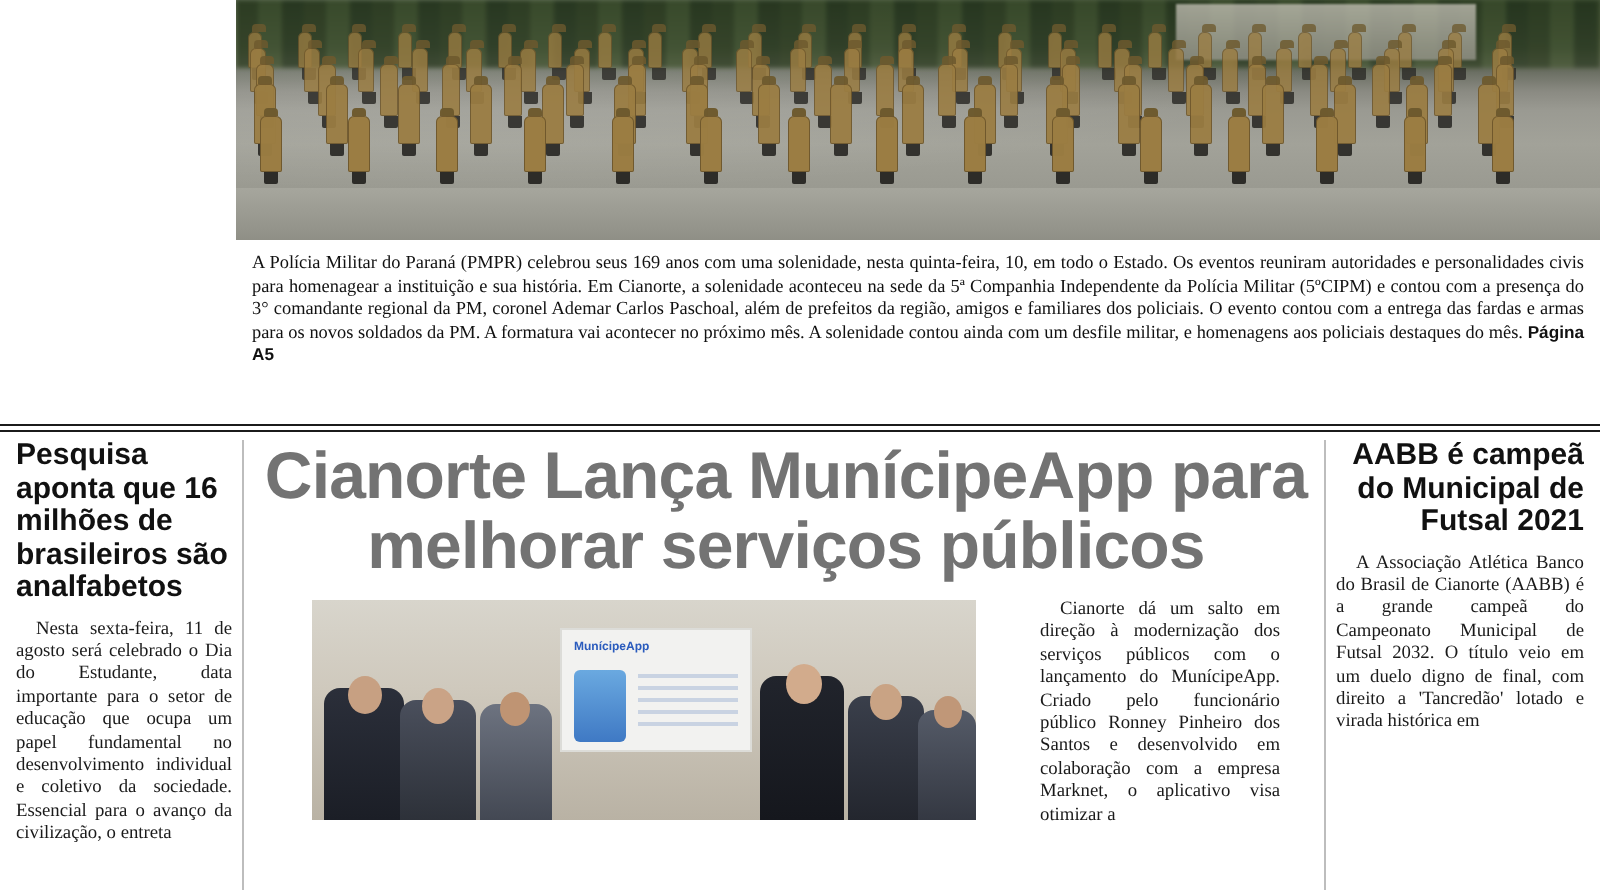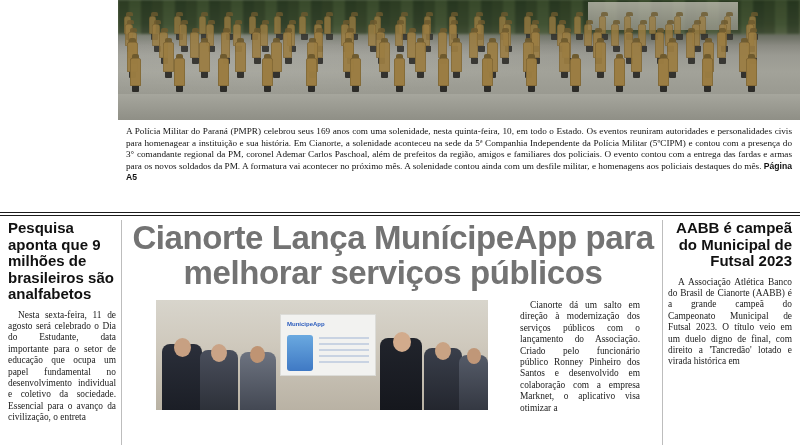--- a/index.html
+++ b/index.html
@@ -333,21 +333,21 @@
     </div>
   </div>
 
   <div class="rule-full"></div>
   <div class="rule-thin-2"></div>
 
   <div class="vrule vrule-1"></div>
   <div class="vrule vrule-2"></div>
 
   <div class="col col-left">
-    <div class="headline-side">Pesquisa aponta que 9 milhões de brasileiros são analfabetos</div>
+    <div class="headline-side">Pesquisa aponta que 16 milhões de brasileiros são analfabetos</div>
     <p class="body-text"><span class="indent"></span><span>Nesta sexta-feira, 11 de agosto será celebrado o Dia do Estudante, data importante para o setor de educação que ocupa um papel fundamental no desenvolvimento individual e coletivo da sociedade. Essencial para o avanço da civilização, o entreta</span></p>
   </div>
 
   <div class="col col-mid">
     <div class="headline-main">Cianorte Lança MunícipeApp para melhorar serviços públicos</div>
 
     <div class="mid-flex" style="height:115px;">
       <div class="mid-photo">
         <div class="sign-board">
           <div class="sb-title">MunícipeApp</div>
@@ -369,23 +369,23 @@
 
         <div class="person" style="left:268px; width:38px; height:62px; background:linear-gradient(180deg,#3a3f4b,#23262e);"></div>
         <div class="p-head" style="left:279px; top:42px; width:16px; height:18px; background:#c9a384;"></div>
 
         <div class="person" style="left:303px; width:29px; height:55px; background:linear-gradient(180deg,#555b68,#343842);"></div>
         <div class="p-head" style="left:311px; top:48px; width:14px; height:16px; background:#c09778;"></div>
 
       </div>
 
       <div class="mid-text-left">
-        <p class="body-text"><span class="indent"></span><span>Cianorte dá um salto em direção à modernização dos serviços públicos com o lançamento do Associação. Criado pelo funcionário público Ronney Pinheiro dos Santos e desenvolvido em colaboração com a empresa Marknet, o aplicativo visa otimizar a</span></p>
+        <p class="body-text"><span class="indent"></span><span>Cianorte dá um salto em direção à modernização dos serviços públicos com o lançamento do MunícipeApp. Criado pelo funcionário público Ronney Pinheiro dos Santos e desenvolvido em colaboração com a empresa Marknet, o aplicativo visa otimizar a</span></p>
       </div>
     </div>
   </div>
 
   <div class="col col-right">
-    <div class="headline-side headline-right">AABB é campeã do Municipal de Futsal 2023</div>
-    <p class="body-text"><span class="indent"></span><span>A Associação Atlética Banco do Brasil de Cianorte (AABB) é a grande campeã do Campeonato Municipal de Futsal 2023. O título veio em um duelo digno de final, com direito a 'Tancredão' lotado e virada histórica em</span></p>
+    <div class="headline-side headline-right">AABB é campeã do Municipal de Futsal 2021</div>
+    <p class="body-text"><span class="indent"></span><span>A Associação Atlética Banco do Brasil de Cianorte (AABB) é a grande campeã do Campeonato Municipal de Futsal 2032. O título veio em um duelo digno de final, com direito a 'Tancredão' lotado e virada histórica em</span></p>
   </div>
 
 </div>
 
 </body></html>

